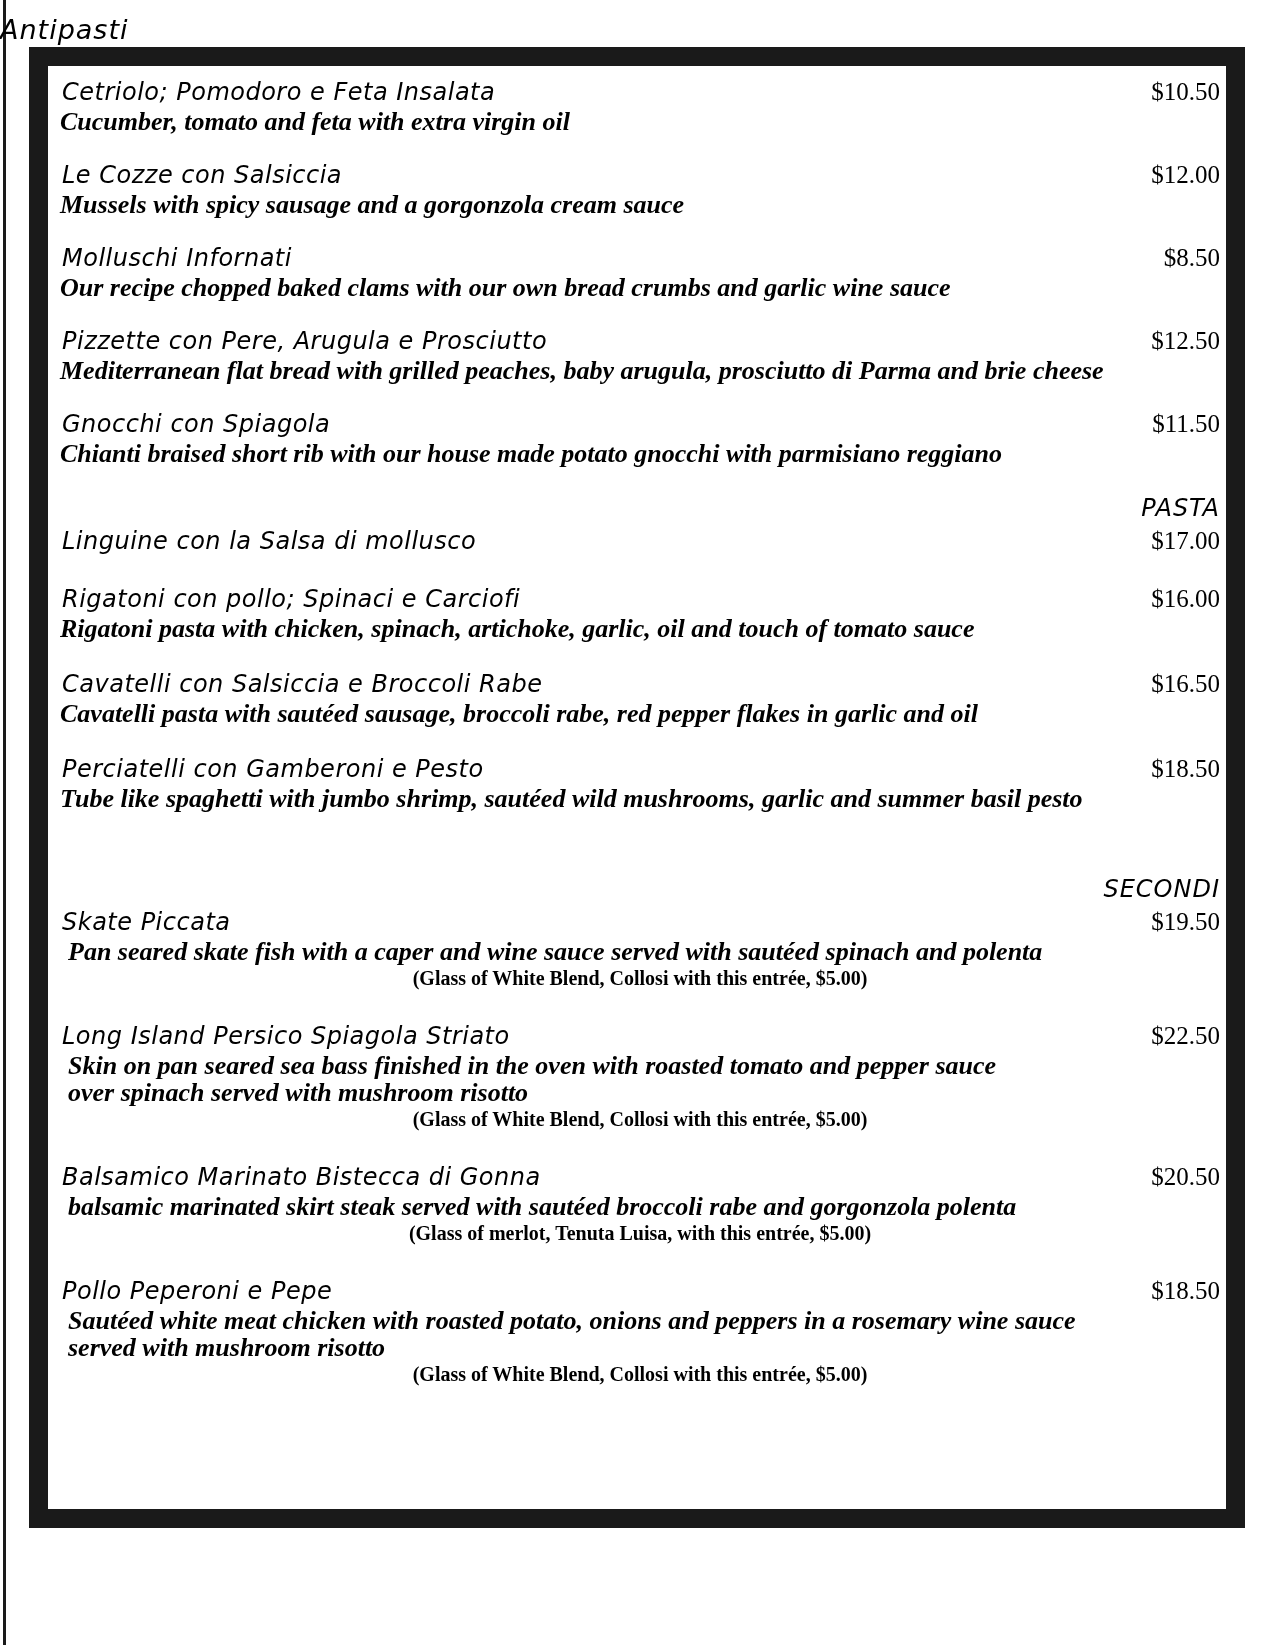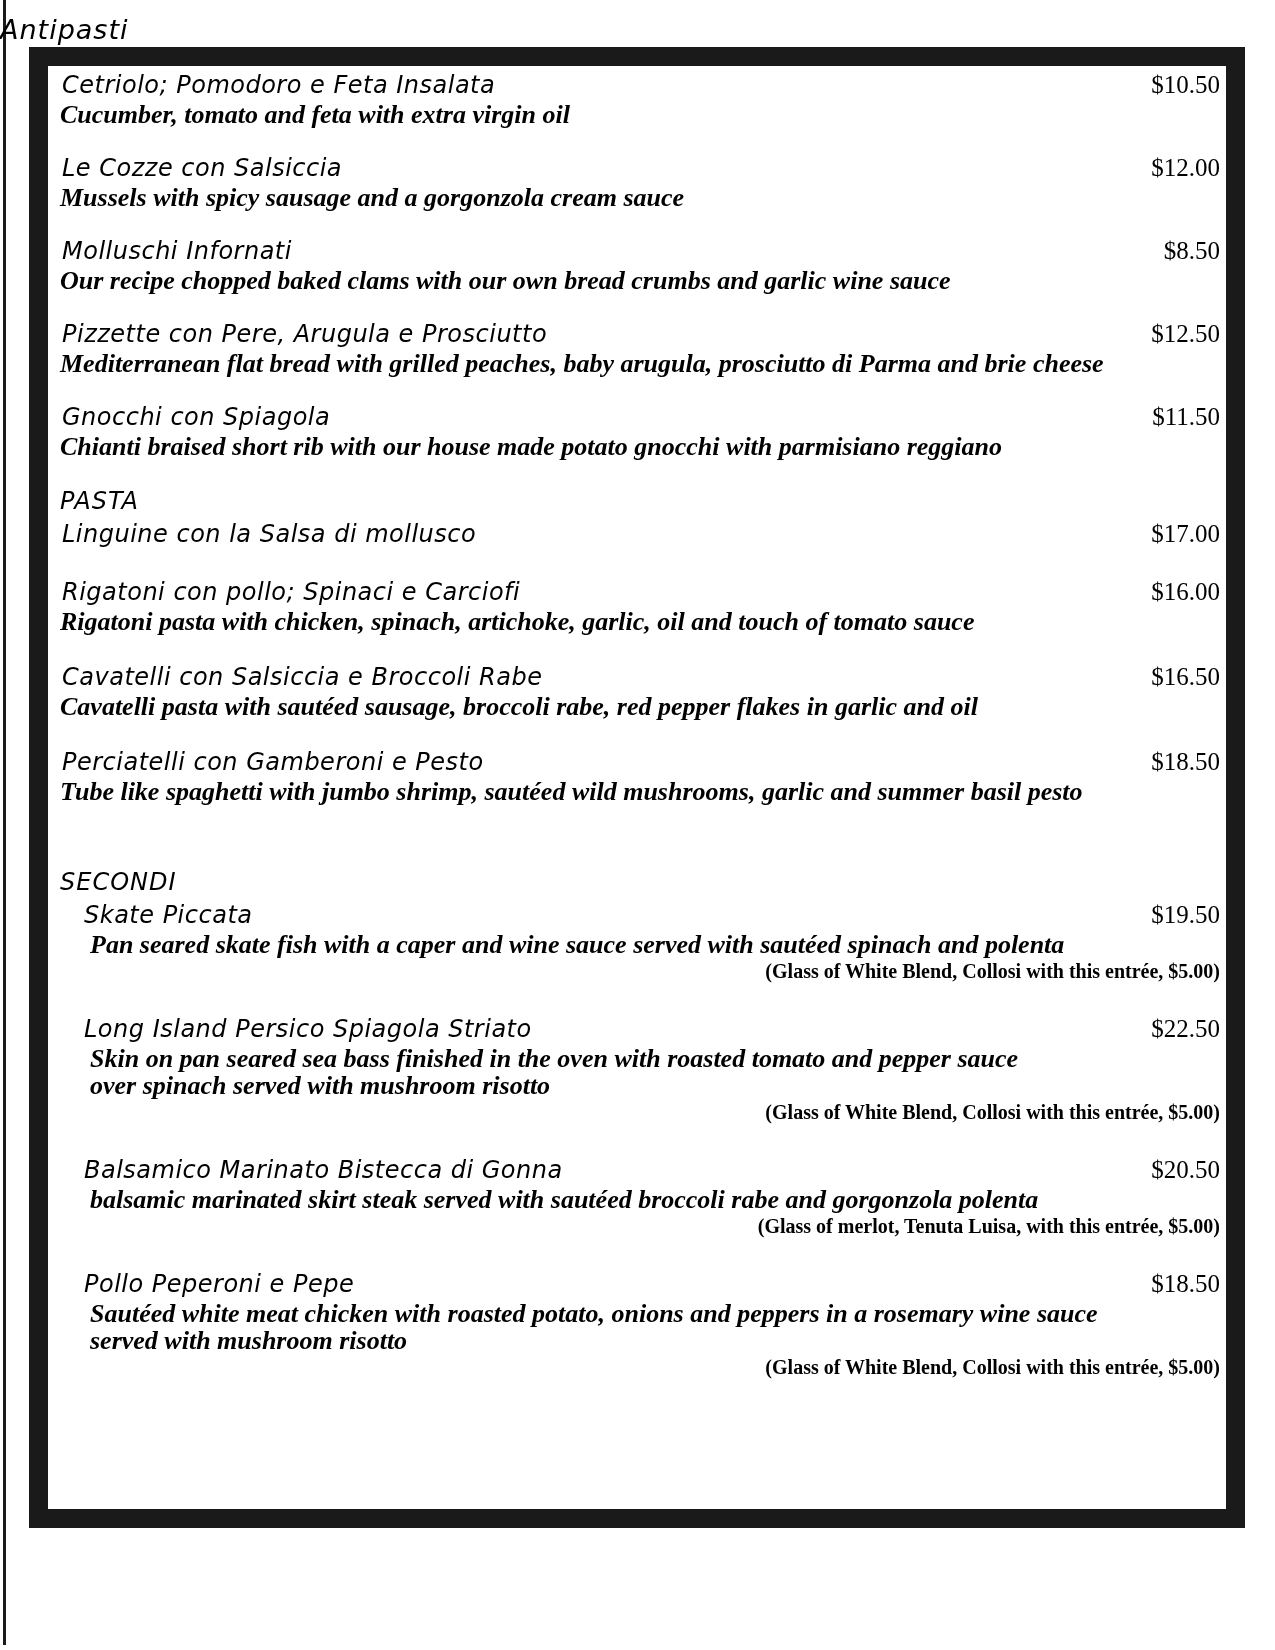--- a/index.html
+++ b/index.html
@@ -33,26 +33,26 @@
     position: absolute;
     left: 29px; top: 47px;
     width: 1216px; height: 1481px;
     box-sizing: border-box;
     border: 19px solid #1a1a1a;
     background: #ffffff;
   }
   .content {
     box-sizing: border-box;
     width: 100%; height: 100%;
-    padding: 3px 6px 0 12px;
+    padding: 10px 6px 0 12px;
     color: #000000;
   }
   .item { margin-bottom: 24px; }
   .pasta-item { margin-bottom: 26px; }
-  .secondi-item { margin-bottom: 28px; margin-left: 22px; }
+  .secondi-item { margin-bottom: 28px; }
   .item-head {
     display: flex;
     justify-content: space-between;
     align-items: baseline;
     line-height: 32px;
   }
   .item-name {
     font-family: "DejaVu Sans", sans-serif;
     font-style: italic;
     font-size: 24px;
@@ -70,24 +70,24 @@
     font-size: 26px;
     line-height: 27px;
     font-style: italic;
   }
   .item-desc.cont { padding-left: 8px; }
   .wine-note {
     font-family: "Liberation Serif", serif;
     font-weight: bold;
     font-size: 20px;
     line-height: 27px;
+    text-align: center;
+  }
+  .section-heading {
     text-align: right;
-  }
-  .section-heading {
-    text-align: left;
     font-family: "DejaVu Sans", sans-serif;
     font-style: italic;
     font-size: 24px;
     letter-spacing: 1px;
     line-height: 30px;
     margin-top: 26px;
     margin-bottom: 2px;
   }
   .section-heading.secondi { margin-top: 62px; }
 </style>

